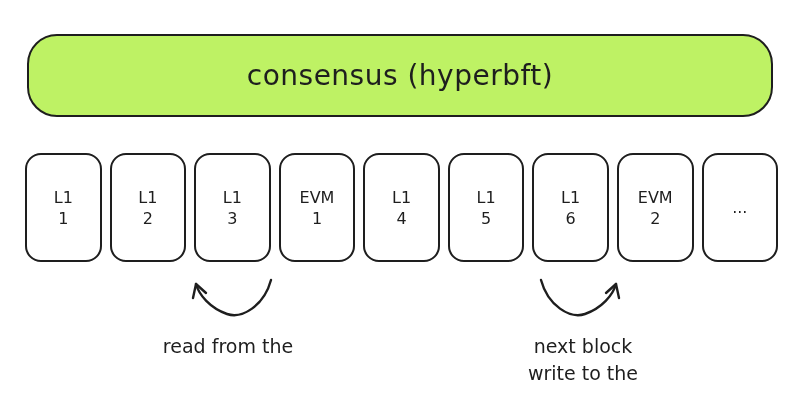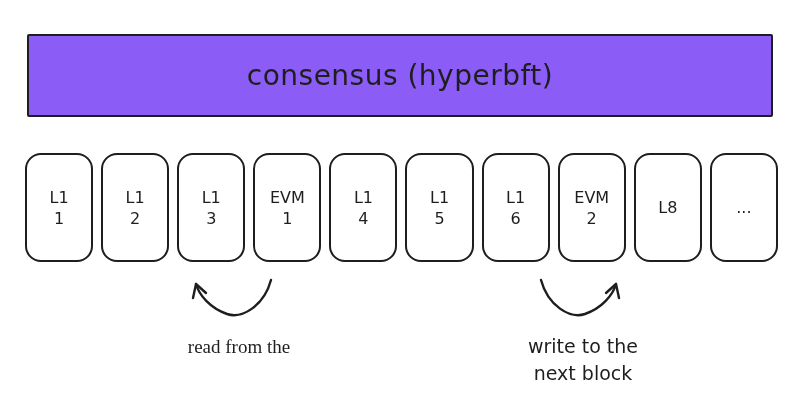--- a/index.html
+++ b/index.html
@@ -9,23 +9,23 @@
     color: #1e1e1e;
     font-family: "DejaVu Sans", sans-serif;
     position: relative;
     overflow: hidden;
   }
   .consensus-box {
     position: absolute; left: 27px; top: 34px;
     width: 746px; height: 83px;
     box-sizing: border-box;
     border: 2.5px solid #1e1e1e;
-    border-radius: 2px;
+    border-radius: 30px;
     display: flex; align-items: center; justify-content: center;
-    background: #8b5cf6;
+    background: #bef264;
   }
   .consensus-label {
     font-size: 28px;
     letter-spacing: 0.5px;
   }
   .block-row {
     position: absolute; left: 25px; top: 153px;
     width: 753px; height: 109px;
     display: flex; gap: 8px;
   }
@@ -45,21 +45,21 @@
     position: absolute; left: 0; top: 0;
     pointer-events: none;
   }
   .caption {
     position: absolute;
     width: 220px;
     text-align: center;
     font-size: 19px;
     line-height: 27px;
   }
-  .caption-read  { left: 129px; top: 333px; font-family: Liberation Serif, serif; }
+  .caption-read  { left: 118px; top: 333px; }
   .caption-write { left: 473px; top: 333px; }
 </style>
 </head>
 <body>
 
 <div class="consensus-box">
   <span class="consensus-label">consensus (hyperbft)</span>
 </div>
 
 <div class="block-row">
@@ -89,24 +89,20 @@
   </div>
   <div class="block">
     <span class="block-line">L1</span>
     <span class="block-line">6</span>
   </div>
   <div class="block">
     <span class="block-line">EVM</span>
     <span class="block-line">2</span>
   </div>
   <div class="block">
-    <span class="block-line">L8</span>
-
-  </div>
-  <div class="block">
     <span class="block-line">...</span>
 
   </div>
 </div>
 
 <svg class="arrows-svg" width="800" height="417" viewBox="0 0 800 417">
   <g stroke="#1e1e1e" stroke-width="2.4" fill="none" stroke-linecap="round" stroke-linejoin="round">
     <path d="M271 280 C264 306 242 319 227 314 C210 308 199 295 196 284"></path>
     <path d="M196 284 L193 298 M196 284 L206 293"></path>
   </g>
@@ -114,15 +110,15 @@
     <path d="M541 280 C548 306 570 319 585 314 C602 308 613 295 616 284"></path>
     <path d="M616 284 L619 298 M616 284 L606 293"></path>
   </g>
 </svg>
 
 <div class="caption caption-read">
   <div>read from the</div>
 </div>
 
 <div class="caption caption-write">
+  <div>next block</div>
   <div>write to the</div>
-  <div>next block</div>
 </div>
 
 </body></html>

